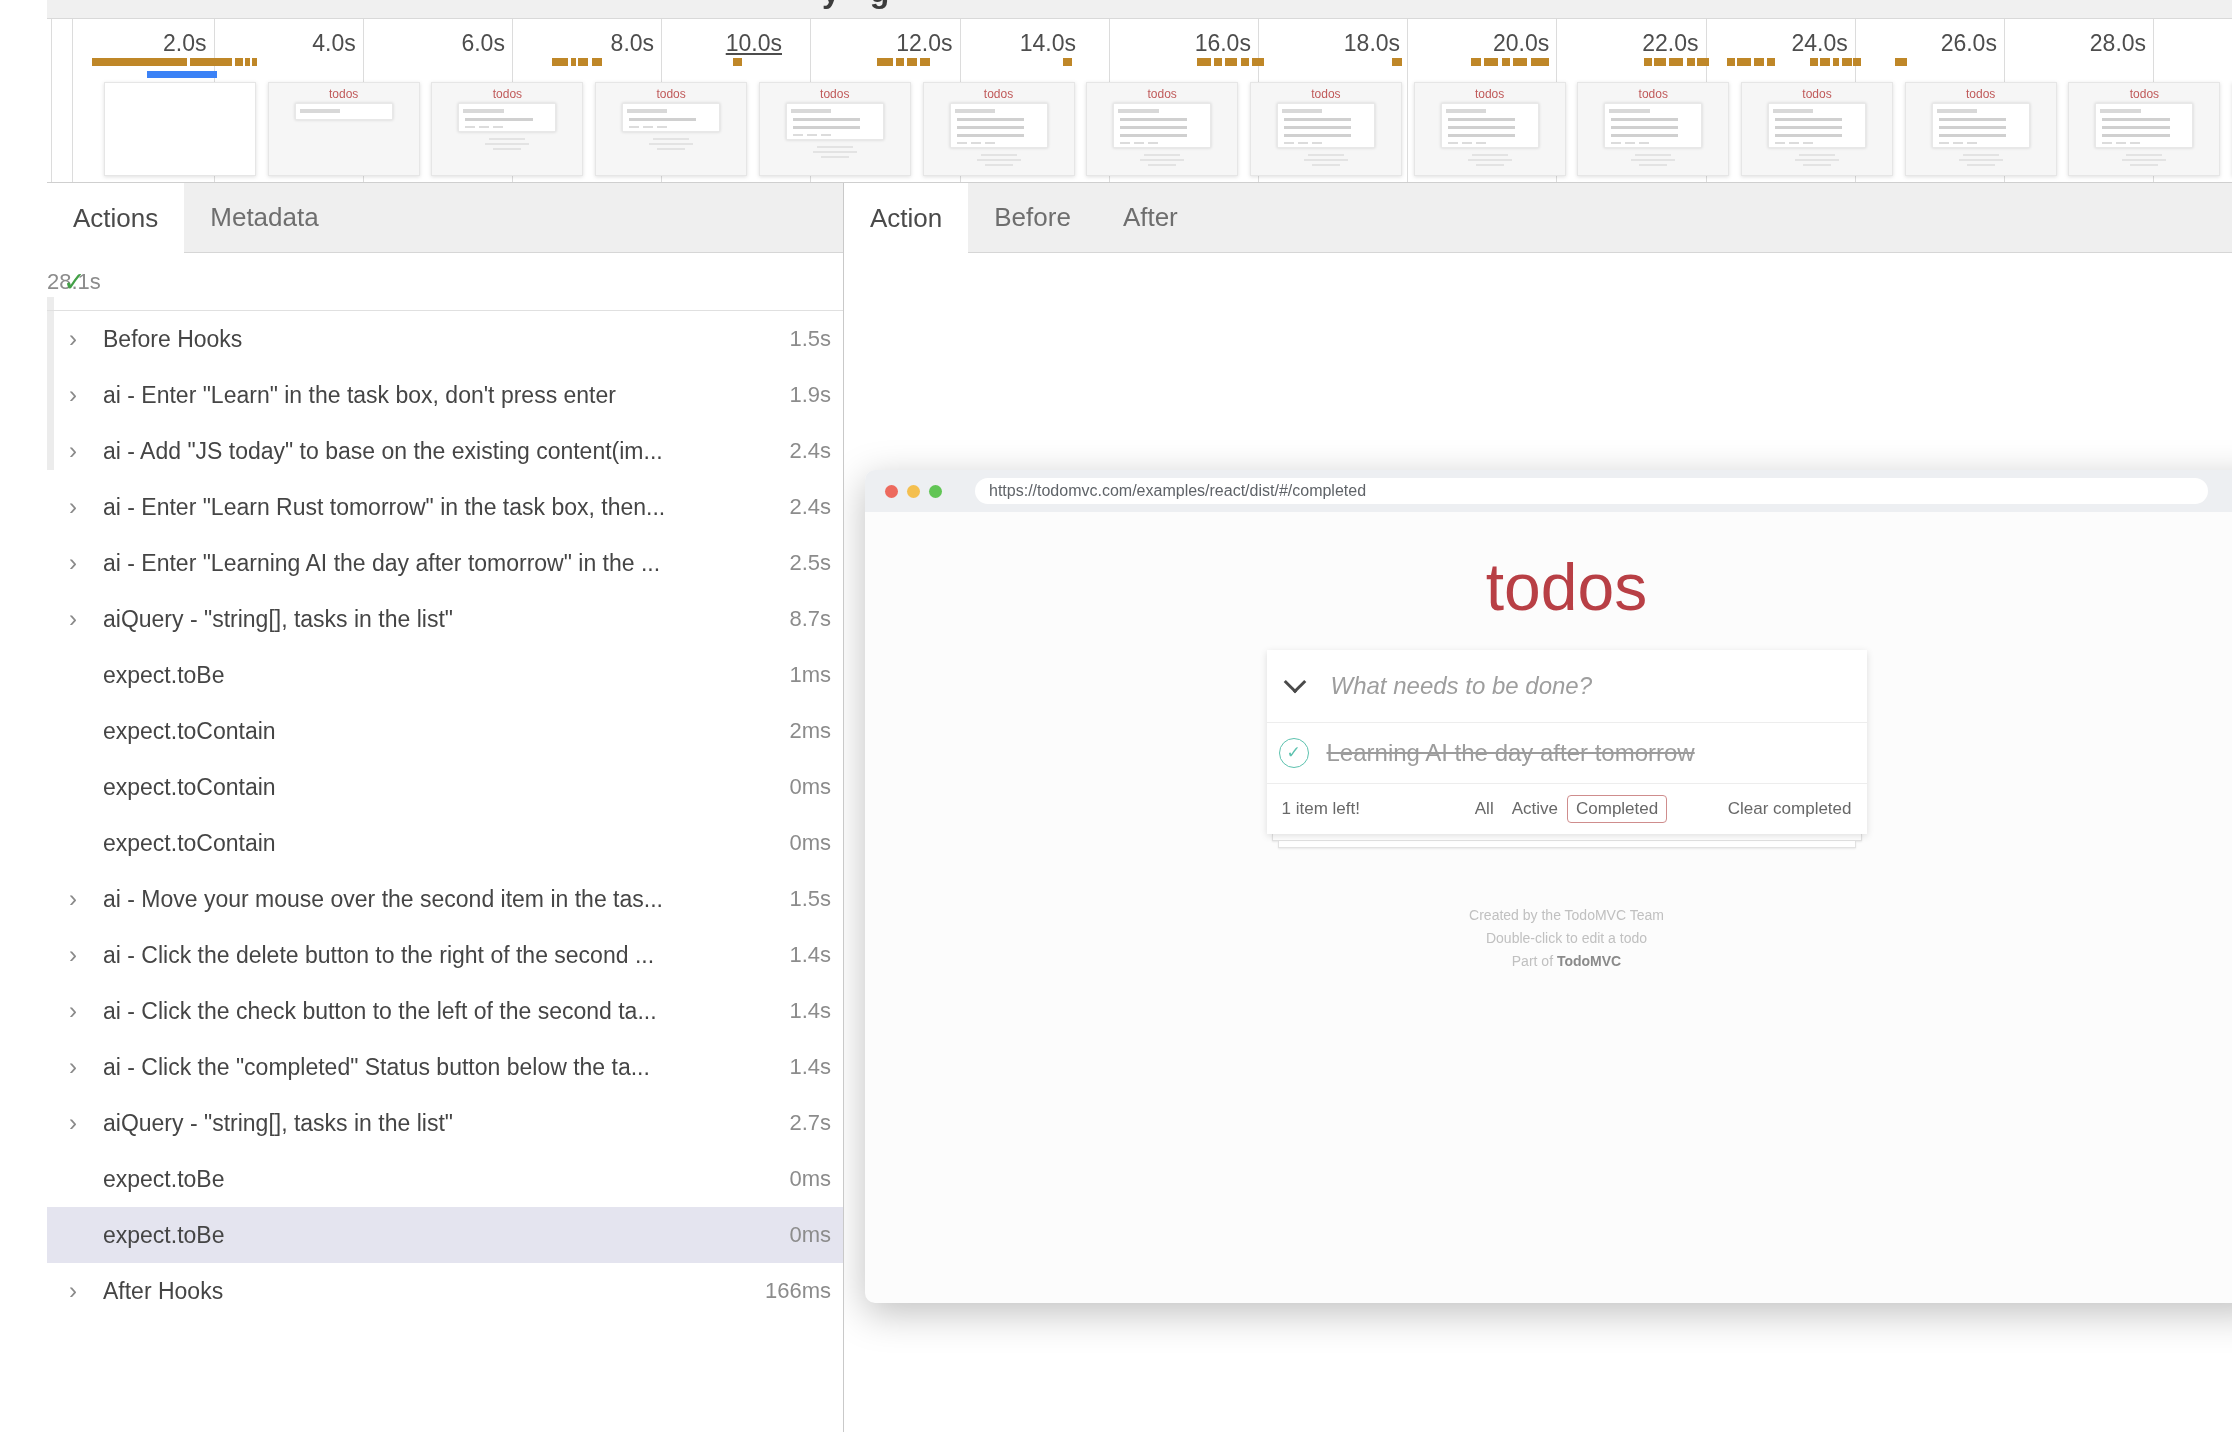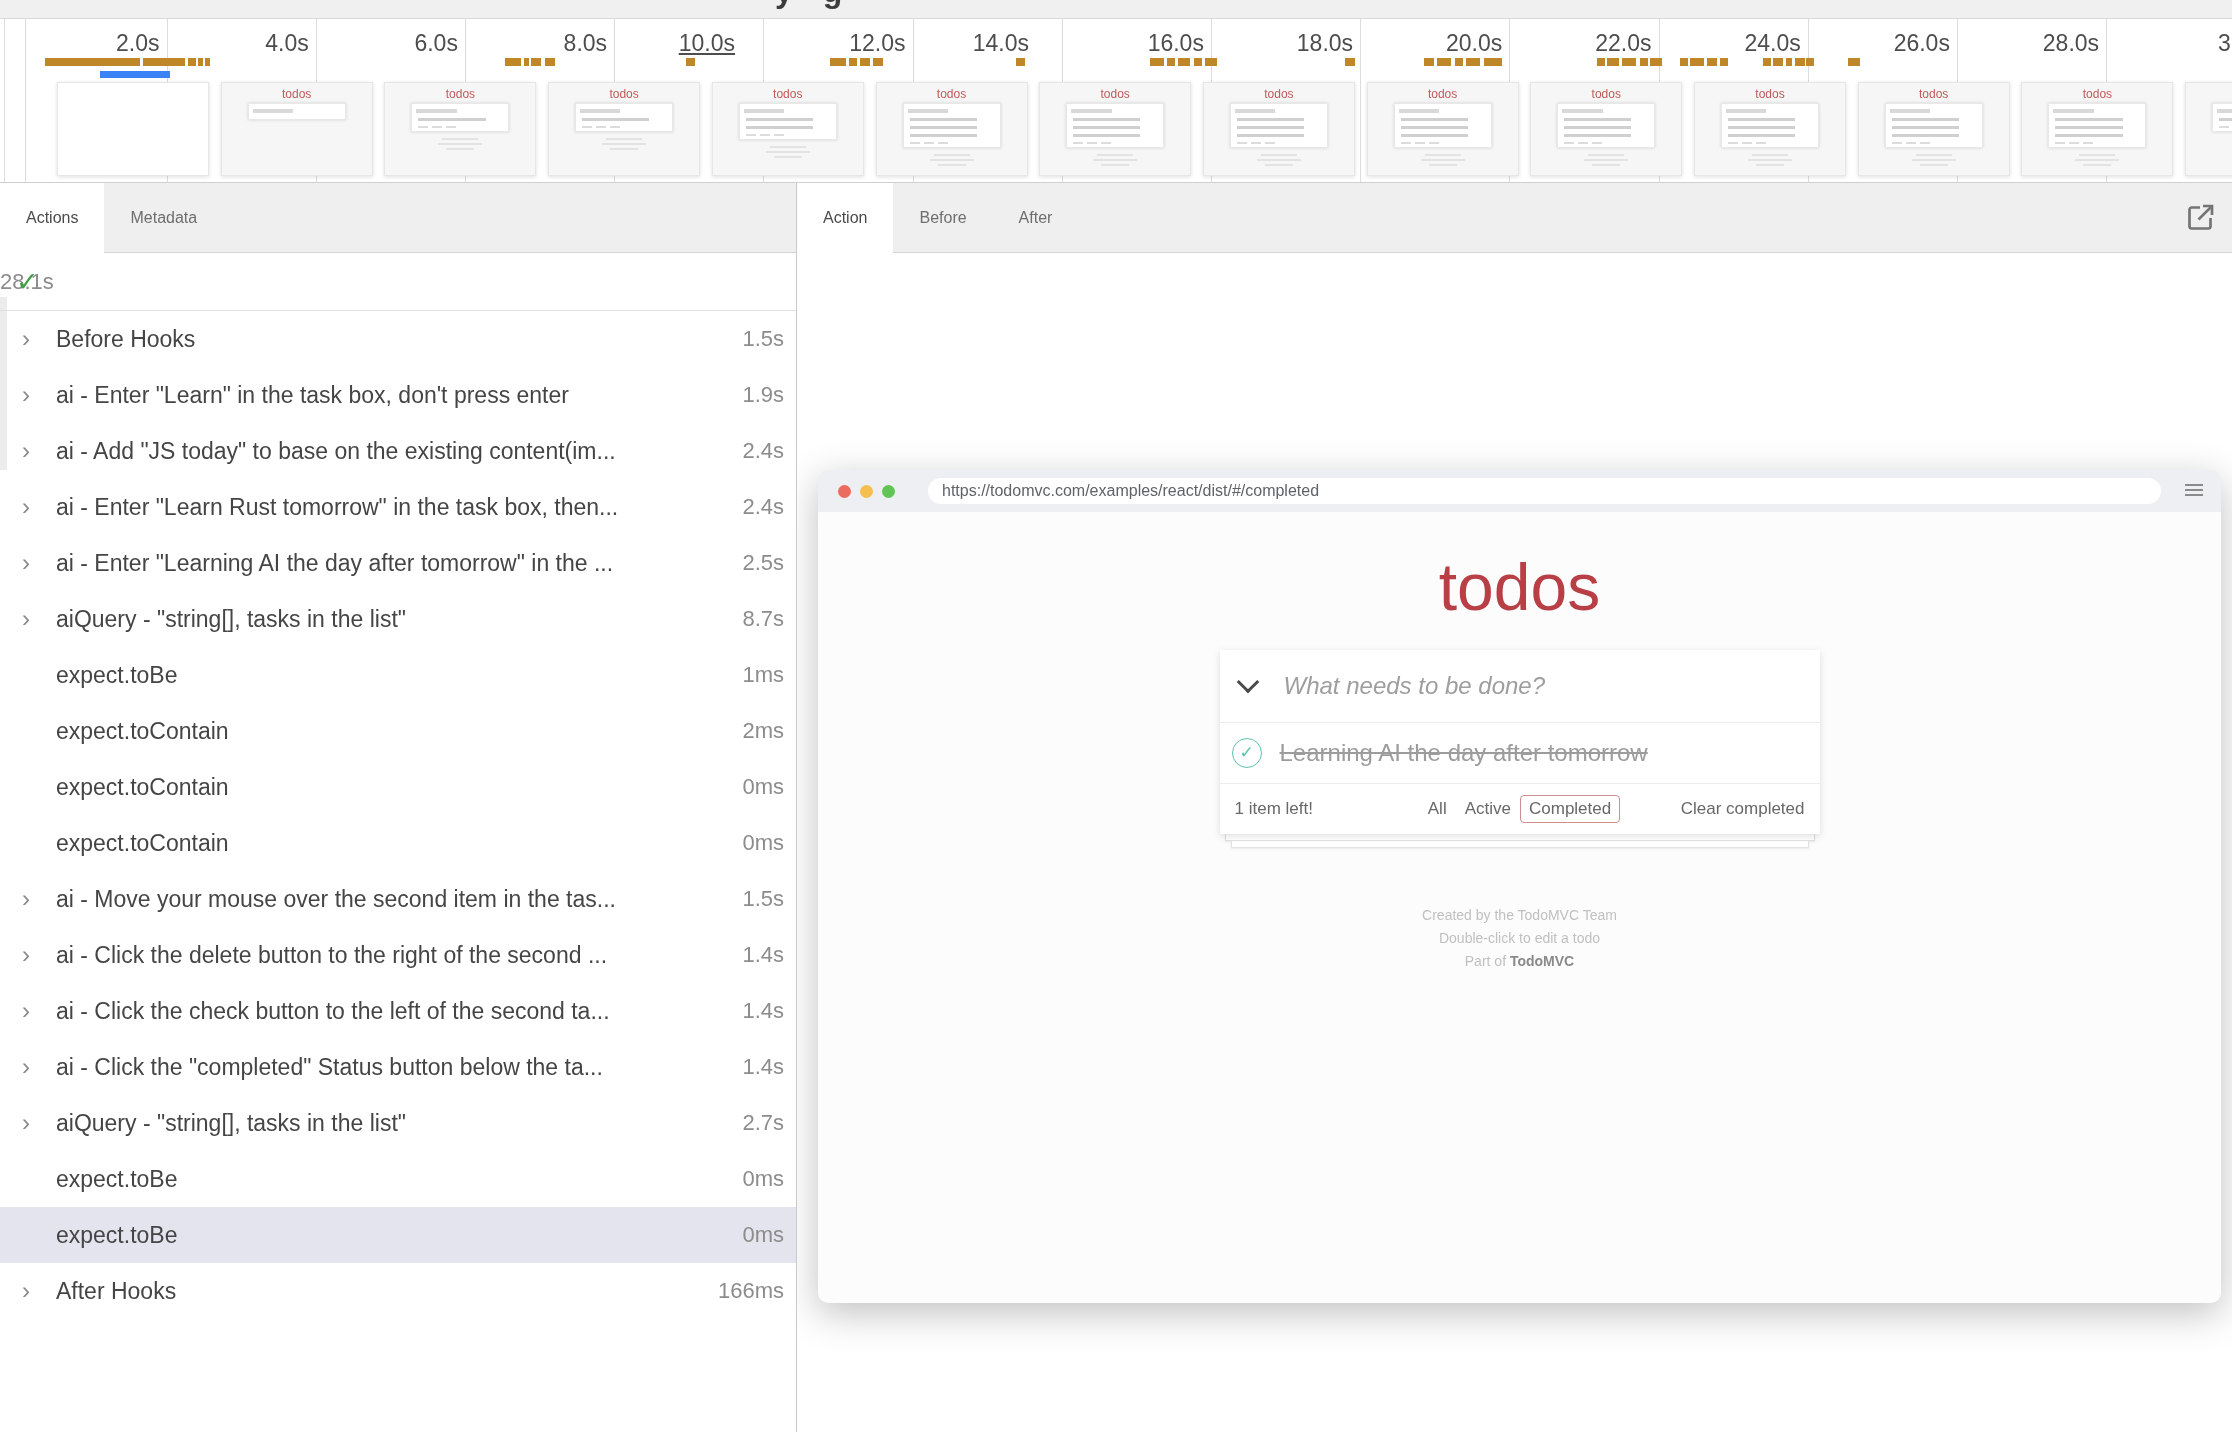--- a/index.html
+++ b/index.html
@@ -1,18 +1,18 @@
 <!DOCTYPE html>
 <html><head>
 <meta charset="utf-8">
 <style>
   html,body{margin:0;padding:0;}
   body{width:2232px;height:1432px;overflow:hidden;background:#fff;
        font-family:"Liberation Sans",sans-serif;position:relative;}
-  #app{position:absolute;inset:0;overflow:hidden;}
+  #app{position:absolute;inset:0;overflow:hidden;margin-left:47px;}
 
   
   #top-header{position:absolute;left:0;top:0;width:2232px;height:18px;
     background:#f0f0f0;border-bottom:1px solid #d9d9d9;overflow:hidden;}
   #clipped-title{position:absolute;left:775px;top:-27px;font-size:32px;color:#3c3c3c;
     letter-spacing:30px;font-weight:600;}
 
   
   #ruler{position:absolute;left:0;top:19px;width:2232px;height:163px;background:#fff;
     border-bottom:1px solid #cfcfcf;overflow:hidden;}
@@ -35,21 +35,21 @@
   .t-info{margin-top:6px;}
   .t-info i{display:block;height:2px;background:#e3e3e3;margin:3px auto 0;}
 
   
   #left-panel{position:absolute;left:0;top:183px;width:796px;height:1249px;background:#fff;
     border-right:1px solid #c9c9c9;overflow:hidden;}
   #right-panel{position:absolute;left:797px;top:183px;width:1435px;height:1249px;background:#fff;overflow:hidden;}
 
   .tabbar{position:relative;height:69px;background:#efefef;border-bottom:1px solid #d6d6d6;
     display:flex;align-items:stretch;}
-  .tab{display:flex;align-items:center;padding:0 26px;font-size:16px;color:#6e6e6e;
+  .tab{display:flex;align-items:center;padding:0 26px;font-size:26px;color:#6e6e6e;
     cursor:default;position:relative;}
   .tab.selected{background:#fff;color:#4a4a4a;height:70px;z-index:2;}
 
   #open-external{position:absolute;right:14px;top:17px;width:36px;height:36px;z-index:3;}
 
   
   #scroll-sliver{position:absolute;left:0;top:114px;width:7px;height:173px;background:#ececec;}
   .row{display:flex;align-items:center;height:56px;position:relative;}
   .row.status-row{height:57px;border-bottom:1px solid #e0e0e0;}
   .row.selected{background:#e4e4ef;}

